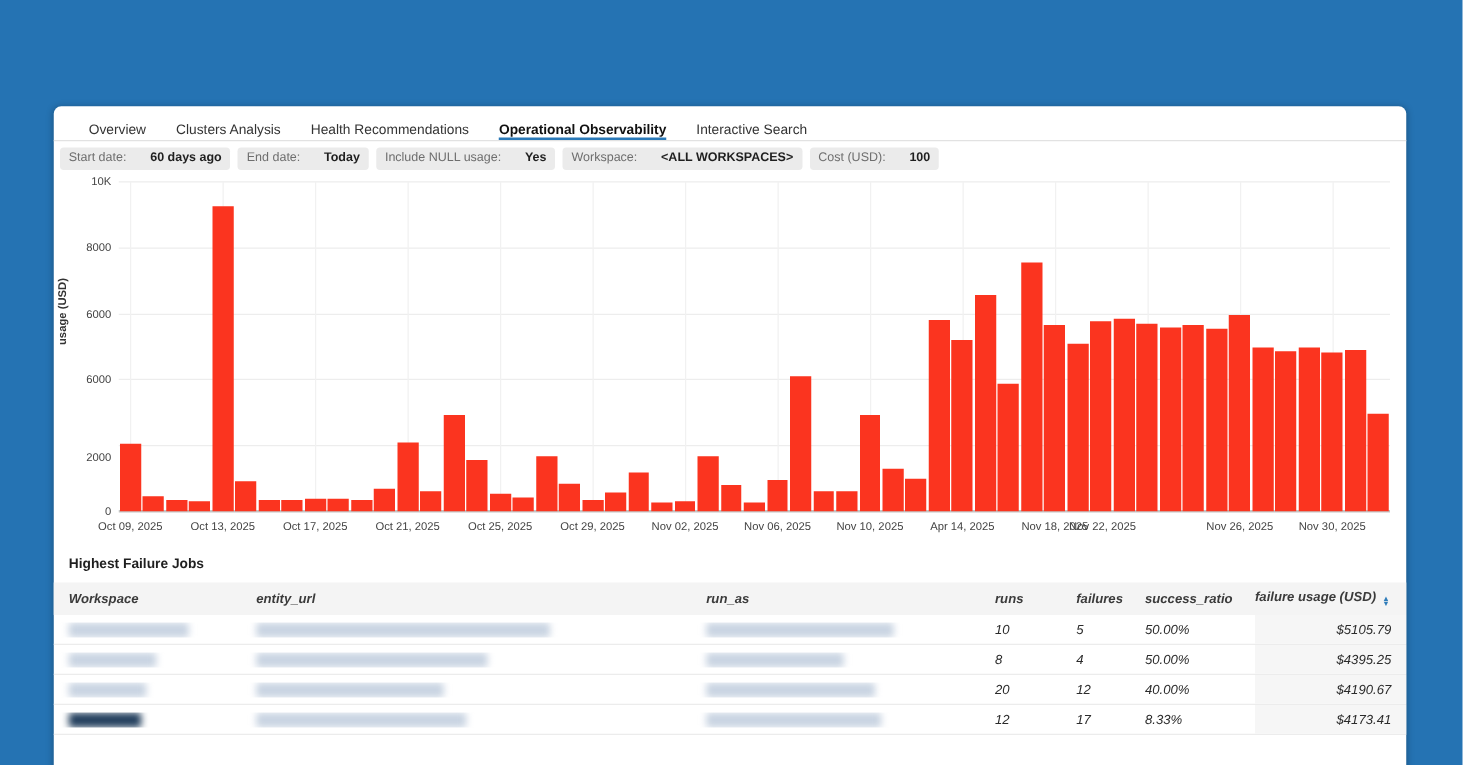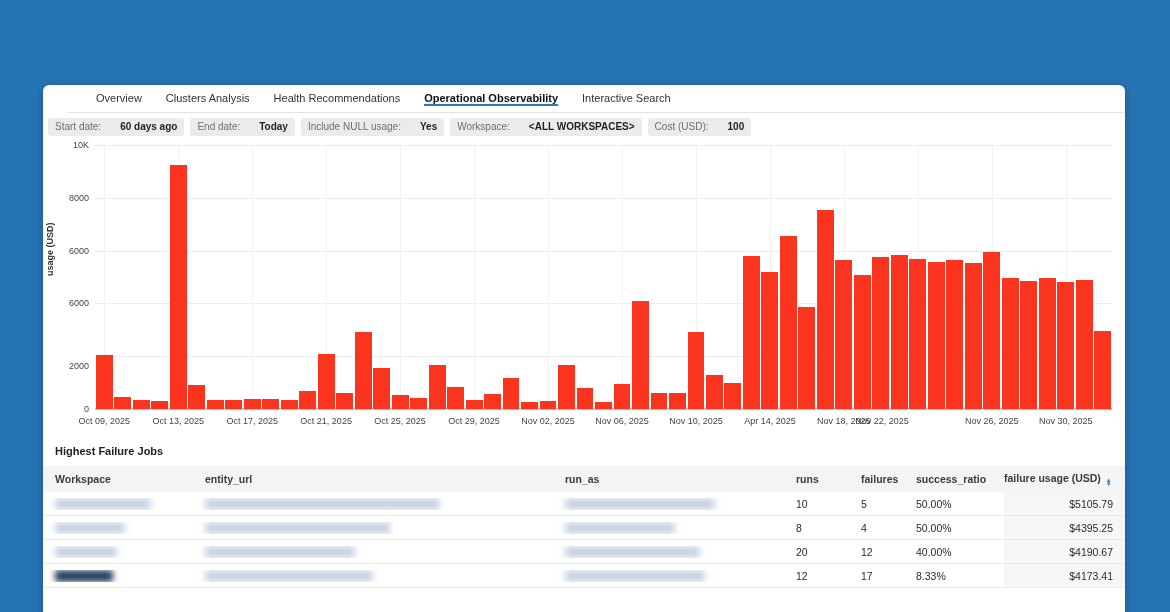--- a/index.html
+++ b/index.html
@@ -8,22 +8,22 @@
     background:#2573b3;
     font-family:"Liberation Sans", sans-serif;
     -webkit-font-smoothing:antialiased;
   }
   .card{
     position:absolute;left:43px;top:85px;width:1082px;height:560px;
     background:#ffffff;border-radius:6px 6px 0 0;
     box-shadow:0 1px 6px rgba(0,0,0,.28);
   }
   
-  .tabs{height:28px;border-bottom:1px solid #e2e2e2;display:flex;align-items:center;
-    padding:0 28px;gap:24px;box-sizing:border-box;margin-left:25px;}
+  .tabs{height:28px;border-bottom:1px solid #e2e2e2;display:flex;align-items:flex-end;
+    padding:0 28px;gap:24px;box-sizing:border-box;}
   .tab{display:flex;align-items:center;font-size:11px;color:#333;
     border-bottom:2px solid transparent;box-sizing:border-box;cursor:pointer;white-space:nowrap;}
   .tab.active{font-weight:700;color:#111;border-bottom-color:#2a79b8;}
   
   .chips{display:flex;gap:6px;padding:5px 5px 0 5px;}
   .chip{background:#ebebeb;border-radius:3px;font-size:10px;line-height:12px;
     padding:3px 7px;color:#6e6e6e;white-space:nowrap;}
   .chip b{color:#1f1f1f;font-weight:700;margin-left:19px;}
   
   .chart{position:relative;height:308px;}
@@ -35,21 +35,21 @@
   .ytick{position:absolute;right:100%;margin-right:6px;font-size:9px;color:#444;
     transform:translateY(-50%);white-space:nowrap;}
   .xtick{position:absolute;top:100%;margin-top:7px;font-size:9px;color:#444;
     transform:translateX(-50%);white-space:nowrap;}
   .ylab{position:absolute;left:2px;top:140px;transform:rotate(-90deg);transform-origin:left top;
     font-size:9px;font-weight:700;color:#333;white-space:nowrap;}
   
   .tbl-section{position:absolute;top:360px;left:0;right:0;}
   .tbl-title{font-size:11px;font-weight:700;color:#1f1f1f;padding:0 0 9px 12px;}
   .thead,.trow{display:grid;grid-template-columns:150px 360px 243px 65px 55px 88px 121px;
-    align-items:center;box-sizing:border-box;}
+    align-items:center;box-sizing:border-box;font-style:italic;}
   .thead{height:26px;background:#f4f4f4;font-size:10.5px;font-weight:700;color:#3b3b3b;}
   .trow{height:24px;border-bottom:1px solid #ececec;font-size:10.5px;color:#2b2b2b;}
   .cell-l{padding-left:12px;text-align:left;overflow:hidden;}
   .cell-r{text-align:left;}
   .cell-last{padding-right:12px;}
   .col-sorted{background:#f6f6f6;height:100%;display:flex;align-items:center;justify-content:flex-end;box-sizing:border-box;}
   .sort-ic{display:inline-flex;flex-direction:column;margin-left:5px;line-height:4px;}
   .sort-ic span{font-size:6px;color:#2e7cb9;}
   .blob{height:12px;border-radius:2px;background:#c9d4e2;filter:blur(3px);}
   .blob.dark{background:#24405e;}

